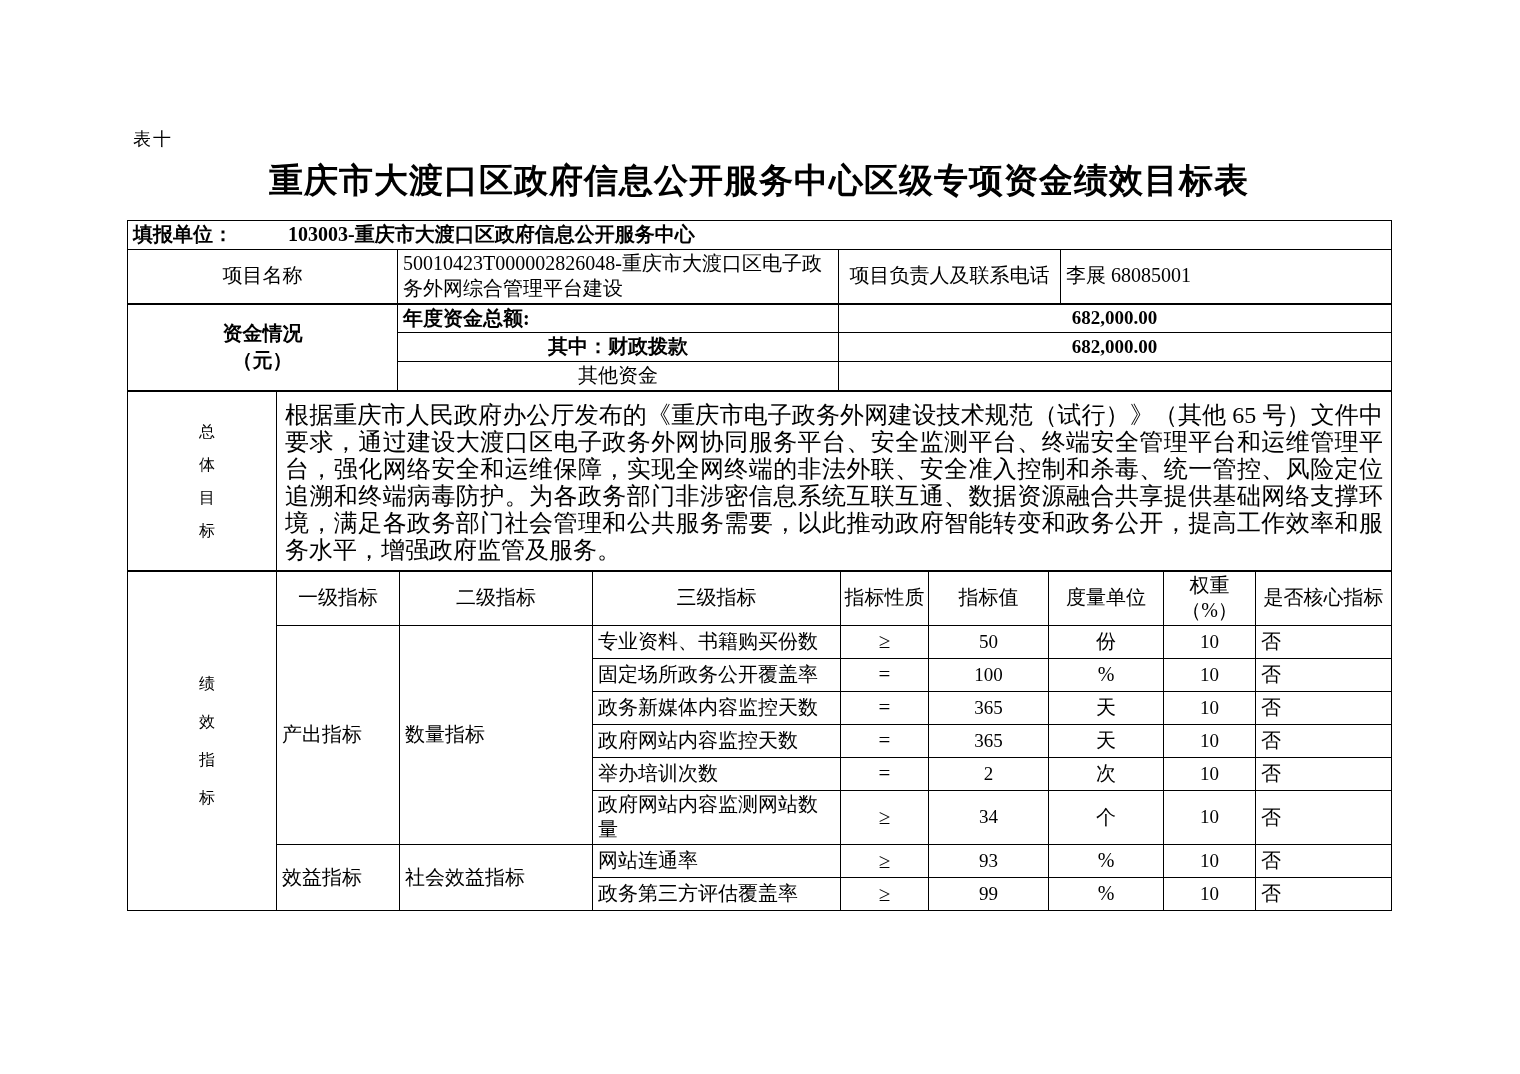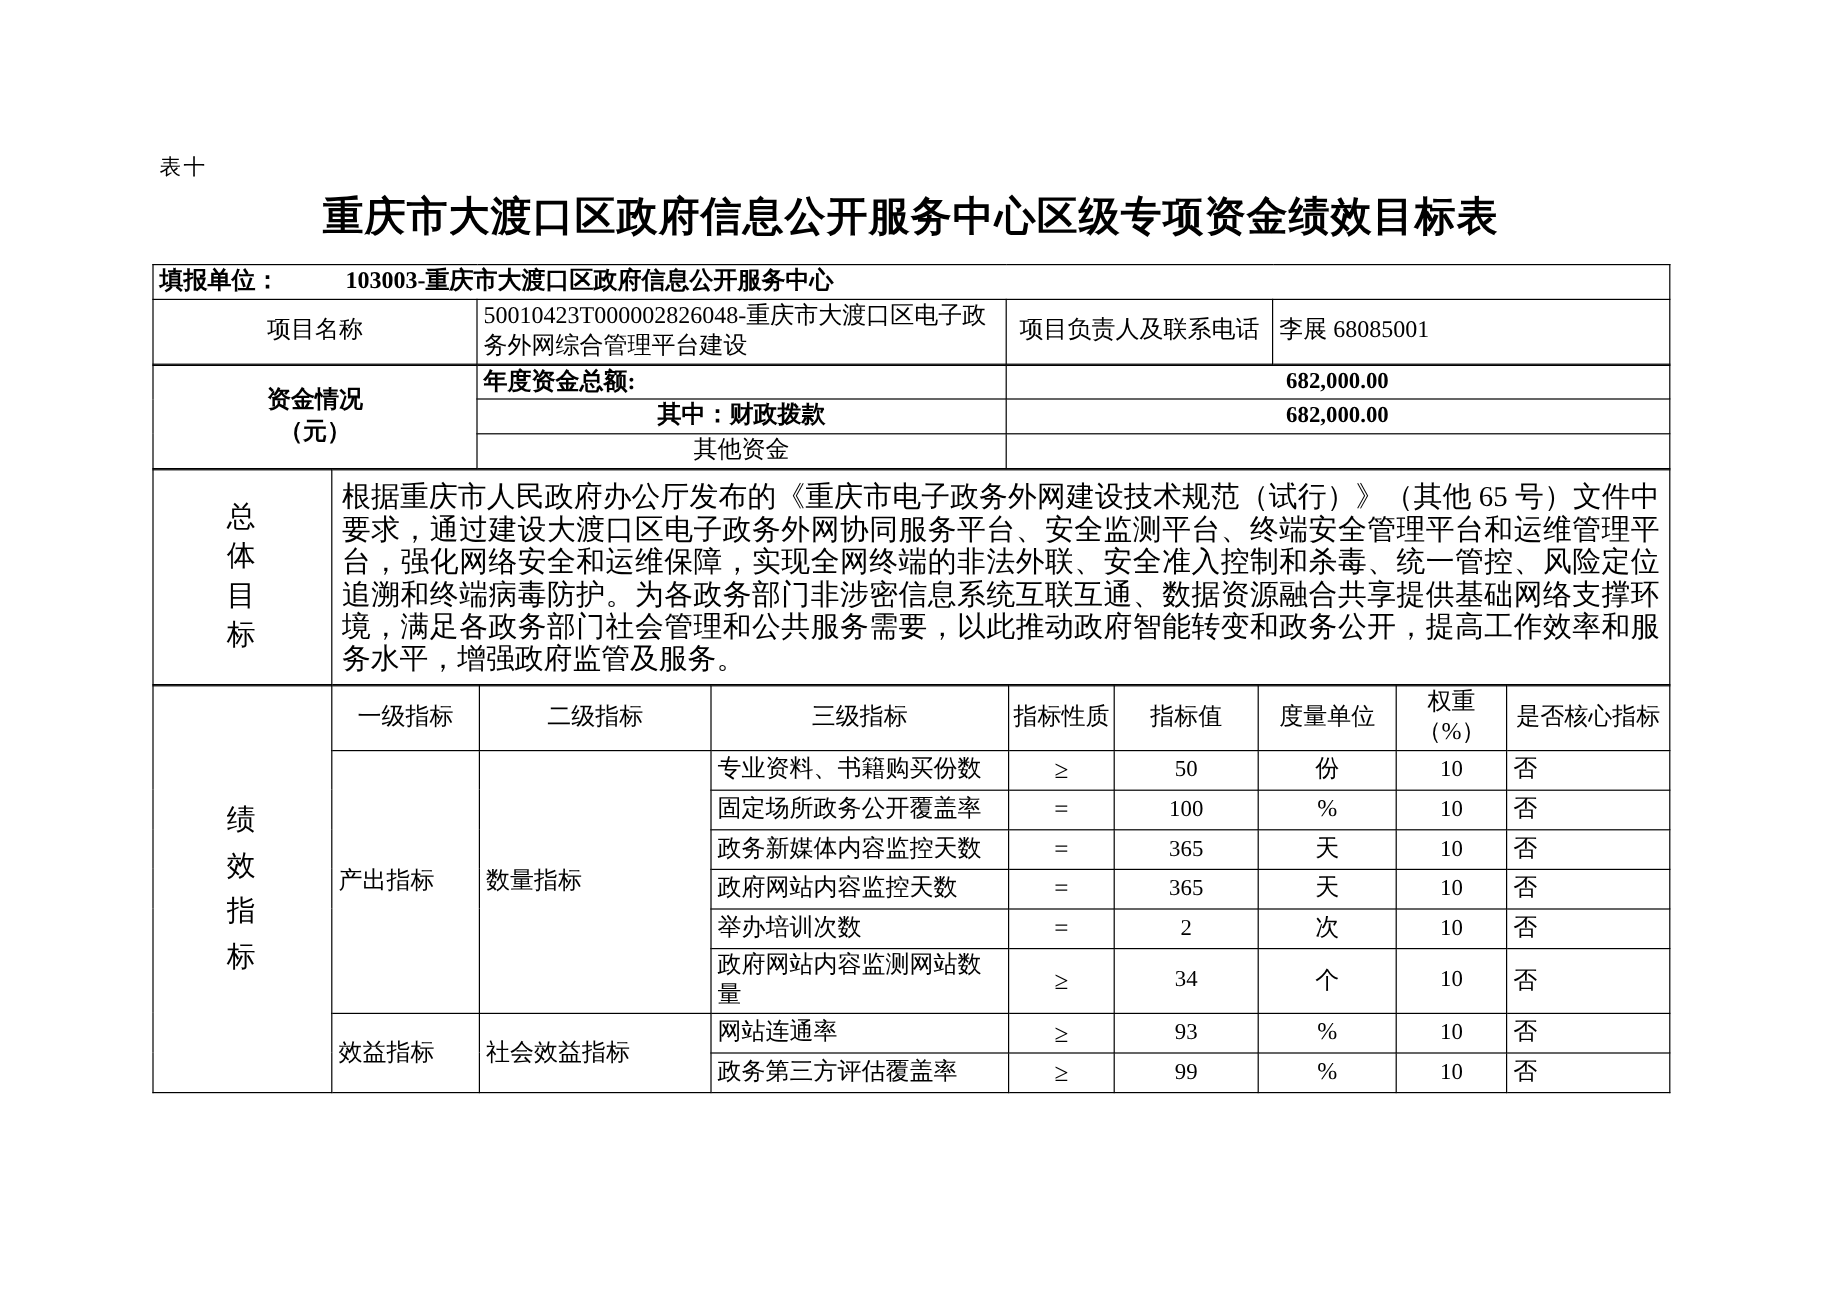--- a/index.html
+++ b/index.html
@@ -42,21 +42,21 @@
   tr.h54 { height: 54px; }
   tr.h36 { height: 36px; }
   tr.h34 { height: 34px; }
   tr.h33 { height: 33px; }
   tr.h166 { height: 166px; }
 
   .unit-gap { display: inline-block; margin-left: 50px; }
 
   .vlabel {
     margin: 16px auto; width: 26px;
-    text-align: left; line-height: 33px; font-size: 24px;
+    text-align: right; line-height: 33px; font-size: 16px;
     word-break: break-all;
   }
   .vlabel.wide { line-height: 38px; }
 
   .goal-cell { padding: 10px 8px 6px 8px; vertical-align: middle; }
   .goal-text { text-align: justify; text-justify: inter-ideograph; line-height: 27px; font-size: 24px; }
 
   .funds-label { text-align: center; line-height: 27px; }
 
   .sym { font-size: 21px; }

